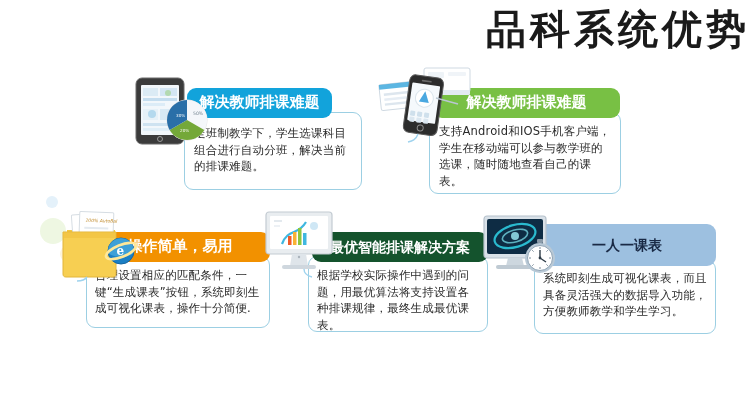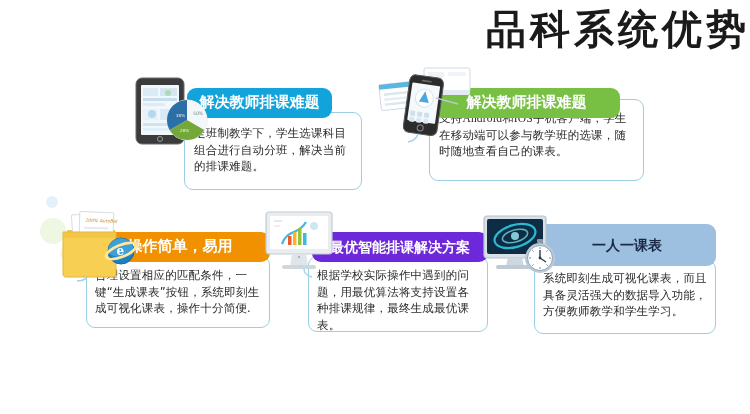--- a/index.html
+++ b/index.html
@@ -60,34 +60,34 @@
   
   #card1{left:132px;top:76px;width:230px;height:114px;}
   #card1 .banner{left:55px;top:12px;width:145px;height:30px;background:#12a3db;font-size:15px;}
   #card1 .body{left:52px;top:36px;width:178px;height:78px;}
   #card1 .body .txt{padding:12px 9px 0 9px;}
   #card1 .icon-wrap{left:0px;top:0px;width:90px;height:78px;}
 
   
   #card2{left:388px;top:64px;width:232px;height:130px;}
   #card2 .banner{left:45px;top:24px;width:187px;height:30px;background:#78c044;font-size:15px;}
-  #card2 .body{left:41px;top:35px;width:215px;height:82px;font-family:Liberation Serif, serif;}
+  #card2 .body{left:41px;top:48px;width:192px;height:82px;}
   #card2 .body .txt{padding:10px 9px 0 9px;}
   #card2 .icon-wrap{left:-10px;top:-2px;width:105px;height:82px;}
 
   
   #card3{left:58px;top:208px;width:212px;height:120px;}
   #card3 .banner{left:32px;top:24px;width:180px;height:30px;background:#f29100;font-size:15px;}
   #card3 .body{left:28px;top:48px;width:184px;height:72px;}
   #card3 .body .txt{padding:10px 8px 0 8px;}
   #card3 .icon-wrap{left:-5px;top:-4px;width:92px;height:78px;}
 
   
   #card4{left:262px;top:208px;width:226px;height:124px;}
-  #card4 .banner{left:50px;top:24px;width:176px;height:30px;background:#6d28d9;font-size:14px;}
+  #card4 .banner{left:50px;top:24px;width:176px;height:30px;background:#14532d;font-size:14px;}
   #card4 .body{left:46px;top:48px;width:180px;height:76px;}
   #card4 .body .txt{padding:10px 8px 0 8px;}
   #card4 .icon-wrap{left:0px;top:-2px;width:90px;height:74px;}
 
   
   #card5{left:478px;top:208px;width:238px;height:126px;}
   #card5 .banner{left:60px;top:16px;width:178px;height:42px;background:#9dc0e0;font-size:14px;color:#1a2a46;}
   #card5 .body{left:56px;top:52px;width:182px;height:74px;}
   #card5 .body .txt{padding:9px 8px 0 8px;}
   #card5 .icon-wrap{left:0px;top:0px;width:95px;height:78px;}

